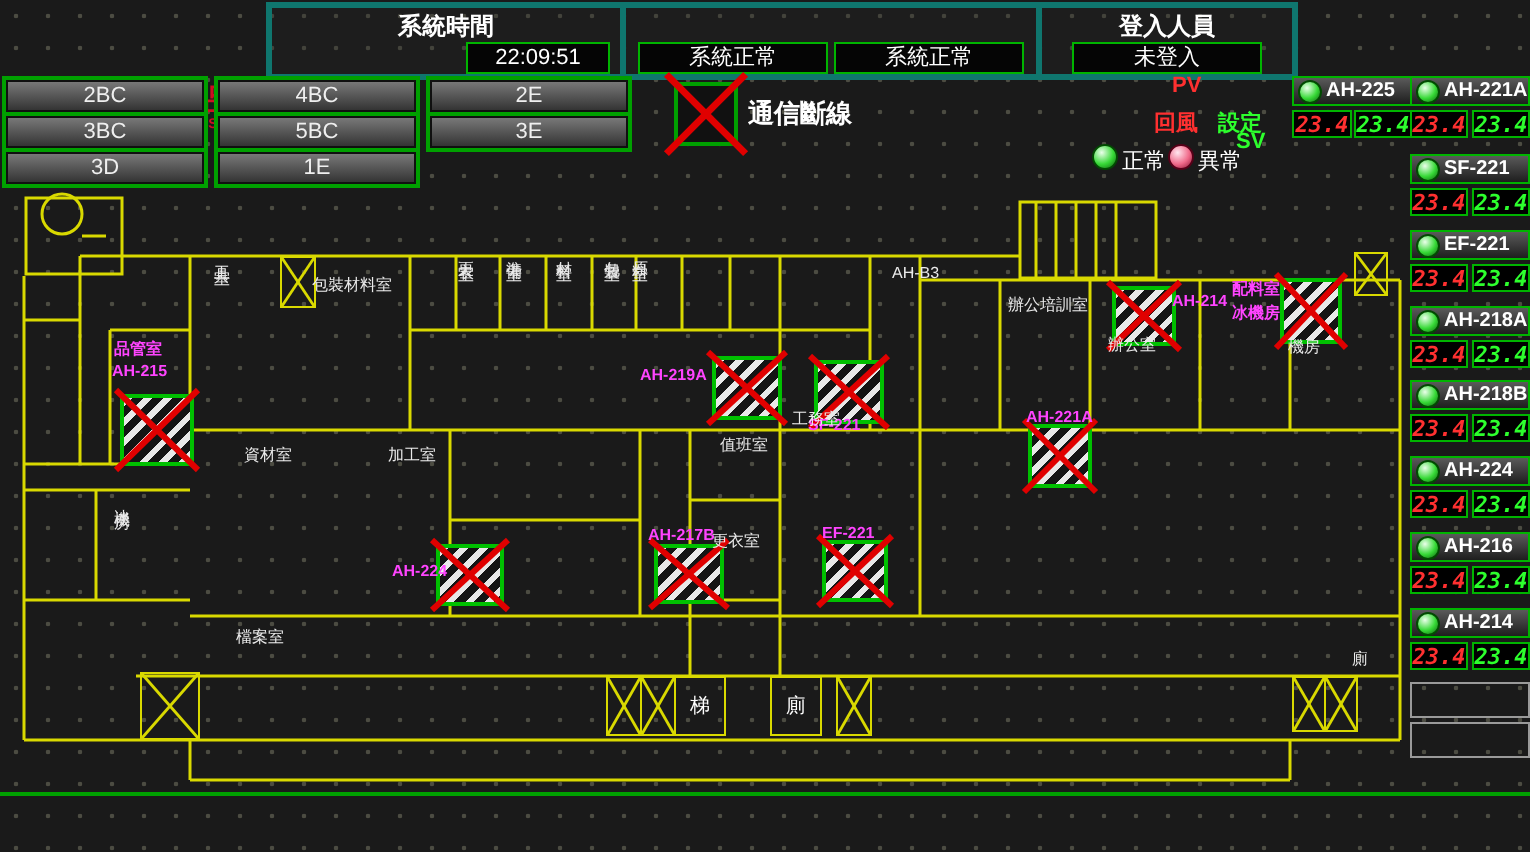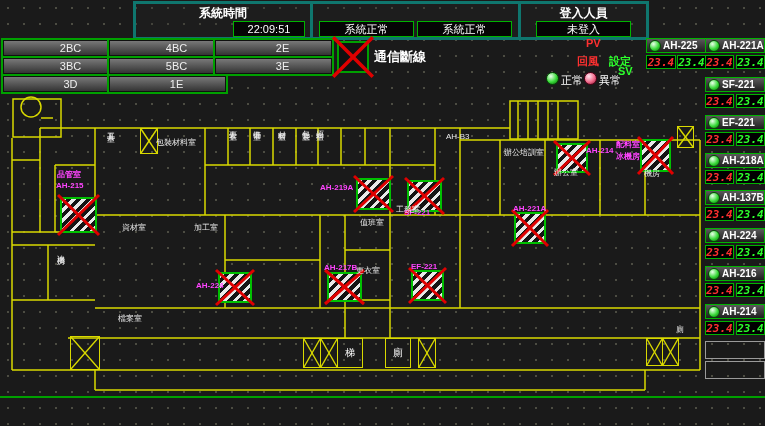--- a/index.html
+++ b/index.html
@@ -18,21 +18,21 @@
   .gbox{position:absolute;background:#050505;border:1px solid #00b400;color:#fff;
         font-size:11px;line-height:14px;text-align:center;height:14px;}
   .btn-blue{position:absolute;background:linear-gradient(#7b9ada 0%,#3a5fa8 45%,#223e7a 100%);
         border:1px solid #a8c0ea;box-shadow:0 0 0 2px #00a000;color:#fff;font-weight:bold;
         text-align:center;cursor:pointer;}
   .logo-cn{font-size:15px;font-weight:bold;color:#cf1020;letter-spacing:3px;line-height:16px;}
   .logo-en{font-size:7px;font-weight:bold;color:#cf1020;letter-spacing:1px;}
   
   .fbtn{position:absolute;width:97px;height:14px;background:linear-gradient(#787878,#343434);
         border:1px solid #101010;box-shadow:0 0 0 2px #00a000;color:#efefef;font-size:11px;
-        text-align:center;line-height:14px;cursor:pointer;padding-left:18px;}
+        text-align:center;line-height:14px;cursor:pointer;}
   
   .led{width:11px;height:11px;border-radius:50%;flex:0 0 auto;
        background:radial-gradient(circle at 35% 30%,#eaffea,#37d937 55%,#0b5e0b);
        border:1px solid #024a02;}
   .led.pink{background:radial-gradient(circle at 35% 30%,#ffe6ef,#f06a8a 55%,#8a1030);border:1px solid #550018;}
   .leg-txt{position:absolute;font-size:11px;color:#fff;}
   .pvsv{position:absolute;font-size:11px;font-weight:bold;}
   
   .unit-hdr{position:absolute;height:15px;background:linear-gradient(#5a5a5a,#1e1e1e);
         border:1px solid #00b400;color:#fff;font-size:10px;font-weight:bold;
@@ -304,21 +304,21 @@
     <div class="val pv" style="left: 0px; top: 132px; width: 29px; height: 14px;">23.4</div>
     <div class="val sv" style="left: 31px; top: 132px; width: 29px; height: 14px;">23.4</div>
     <div class="unit-hdr" style="left: 0px; top: 153px; width: 60px; height: 15px;">
       <span class="led"></span>
       <span>AH-218A</span>
     </div>
     <div class="val pv" style="left: 0px; top: 170px; width: 29px; height: 14px;">23.4</div>
     <div class="val sv" style="left: 31px; top: 170px; width: 29px; height: 14px;">23.4</div>
     <div class="unit-hdr" style="left: 0px; top: 190px; width: 60px; height: 15px;">
       <span class="led"></span>
-      <span>AH-137B</span>
+      <span>AH-218B</span>
     </div>
     <div class="val pv" style="left: 0px; top: 207px; width: 29px; height: 14px;">23.4</div>
     <div class="val sv" style="left: 31px; top: 207px; width: 29px; height: 14px;">23.4</div>
     <div class="unit-hdr" style="left: 0px; top: 228px; width: 60px; height: 15px;">
       <span class="led"></span>
       <span>AH-224</span>
     </div>
     <div class="val pv" style="left: 0px; top: 245px; width: 29px; height: 14px;">23.4</div>
     <div class="val sv" style="left: 31px; top: 245px; width: 29px; height: 14px;">23.4</div>
     <div class="unit-hdr" style="left: 0px; top: 266px; width: 60px; height: 15px;">

